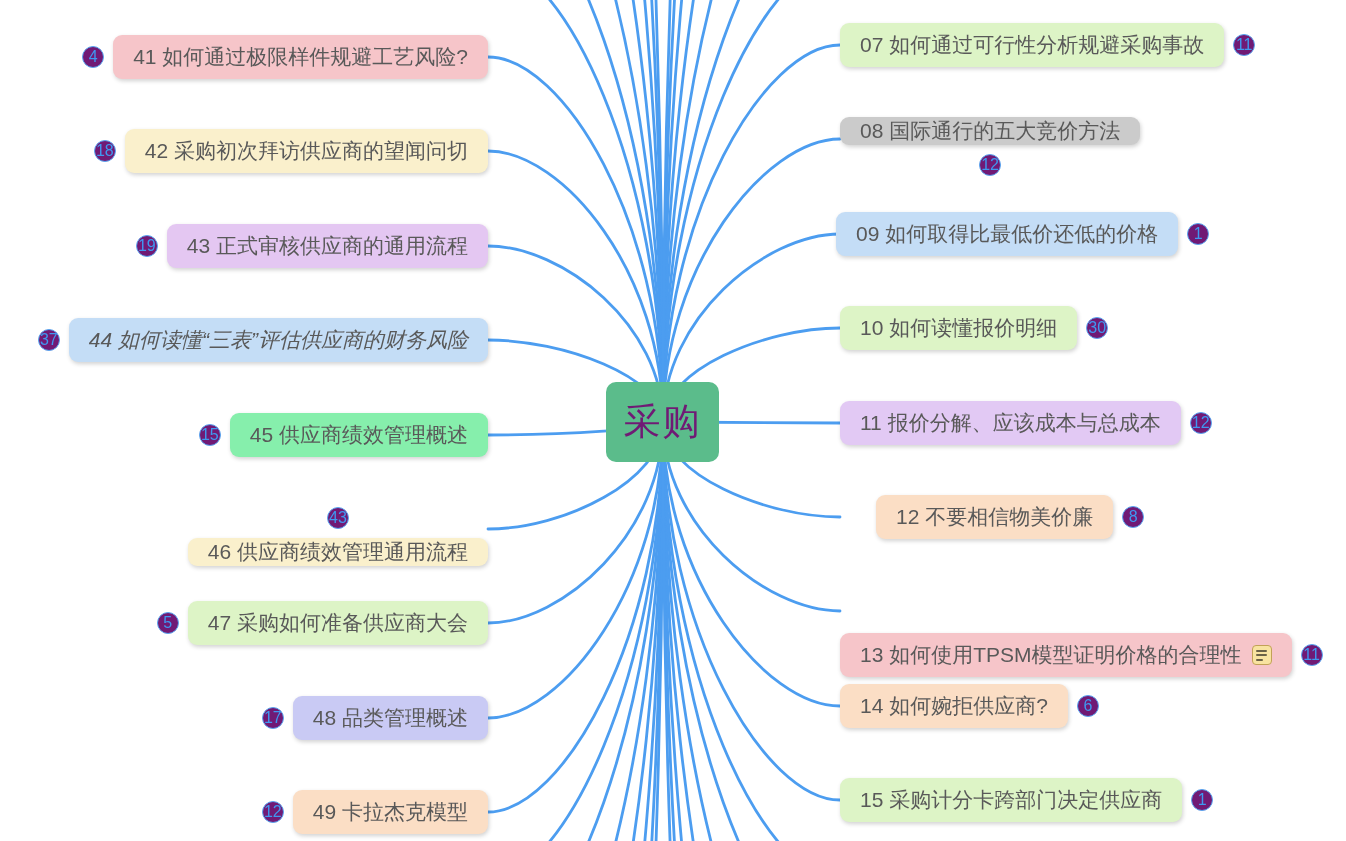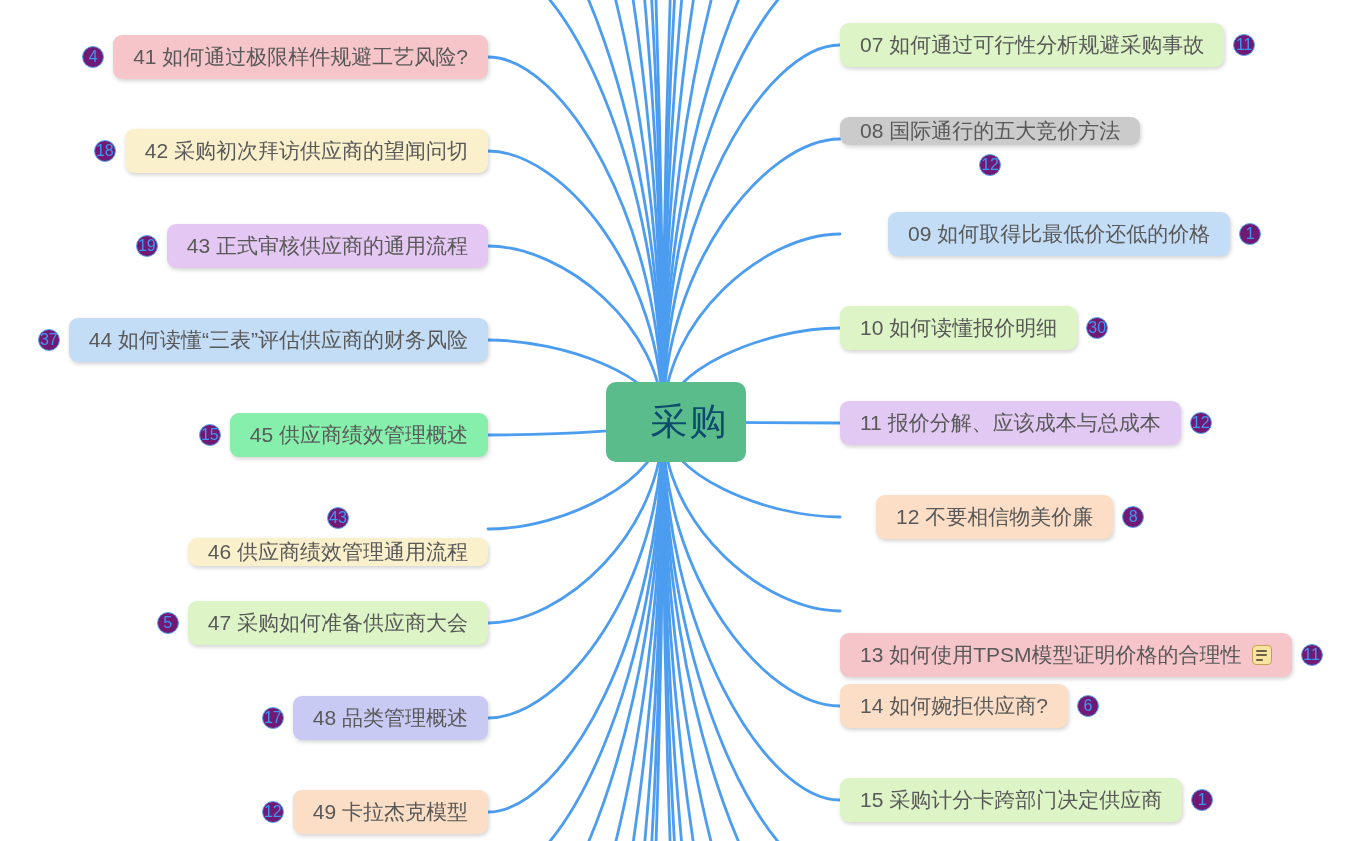--- a/index.html
+++ b/index.html
@@ -81,21 +81,21 @@
       <path d="M663 422C663 993.5 765 1461 840 1461"></path>
       <path d="M663 422C663 -305.1 563 -900 488 -900"></path>
       <path d="M663 422C663 -305.1 765 -900 840 -900"></path>
       <path d="M663 422C663 1147.5 563 1741 488 1741"></path>
       <path d="M663 422C663 1147.5 765 1741 840 1741"></path>
       <path d="M663 422C663 -497.6 563 -1250 488 -1250"></path>
       <path d="M663 422C663 -497.6 765 -1250 840 -1250"></path>
       <path d="M663 422C663 1340.0 563 2091 488 2091"></path>
       <path d="M663 422C663 1340.0 765 2091 840 2091"></path>
     </svg>
-  <div class="root" id="root-node" style="background: rgb(91, 188, 139); color: #0c4a6e; padding-left: 27px;">采购</div>
+  <div class="root" id="root-node" style="background: rgb(91, 188, 139); color: #701a75;">采购</div>
   <div id="branches">
       <div class="branch-row" style="top: 35px; right: 858px;">
         <div class="badge">4</div>
         <div class="node-box" style="background: rgb(246, 197, 201);">
           <span>41 如何通过极限样件规避工艺风险?</span>
         </div>
       </div>
       <div class="branch-row" style="top: 129px; right: 858px;">
         <div class="badge">18</div>
         <div class="node-box" style="background: rgb(250, 240, 204);">
@@ -103,21 +103,21 @@
         </div>
       </div>
       <div class="branch-row" style="top: 224px; right: 858px;">
         <div class="badge">19</div>
         <div class="node-box" style="background: rgb(228, 199, 242);">
           <span>43 正式审核供应商的通用流程</span>
         </div>
       </div>
       <div class="branch-row" style="top: 318px; right: 858px;">
         <div class="badge">37</div>
-        <div class="node-box" style="background: rgb(196, 221, 246);">
+        <div class="node-box" style="background: rgb(196, 221, 246); font-style: italic;">
           <span>44 如何读懂“三表”评估供应商的财务风险</span>
         </div>
       </div>
       <div class="branch-row" style="top: 413px; right: 858px;">
         <div class="badge">15</div>
         <div class="node-box" style="background: #86efac;">
           <span>45 供应商绩效管理概述</span>
         </div>
       </div>
       <div class="branch-row" style="top: 507px; right: 858px; flex-direction: column;">
@@ -149,21 +149,21 @@
           <span>07 如何通过可行性分析规避采购事故</span>
         </div>
         <div class="badge">11</div>
       </div>
       <div class="branch-row" style="top: 117px; left: 840px; flex-direction: column;">
         <div class="node-box" style="background: rgb(203, 203, 203);">
           <span>08 国际通行的五大竞价方法</span>
         </div>
         <div class="badge">12</div>
       </div>
-      <div class="branch-row" style="top: 212px; left: 888px;">
+      <div class="branch-row" style="top: 212px; left: 836px;">
         <div class="node-box" style="background: rgb(196, 221, 246);">
           <span>09 如何取得比最低价还低的价格</span>
         </div>
         <div class="badge">1</div>
       </div>
       <div class="branch-row" style="top: 306px; left: 840px;">
         <div class="node-box" style="background: rgb(221, 244, 198);">
           <span>10 如何读懂报价明细</span>
         </div>
         <div class="badge">30</div>

